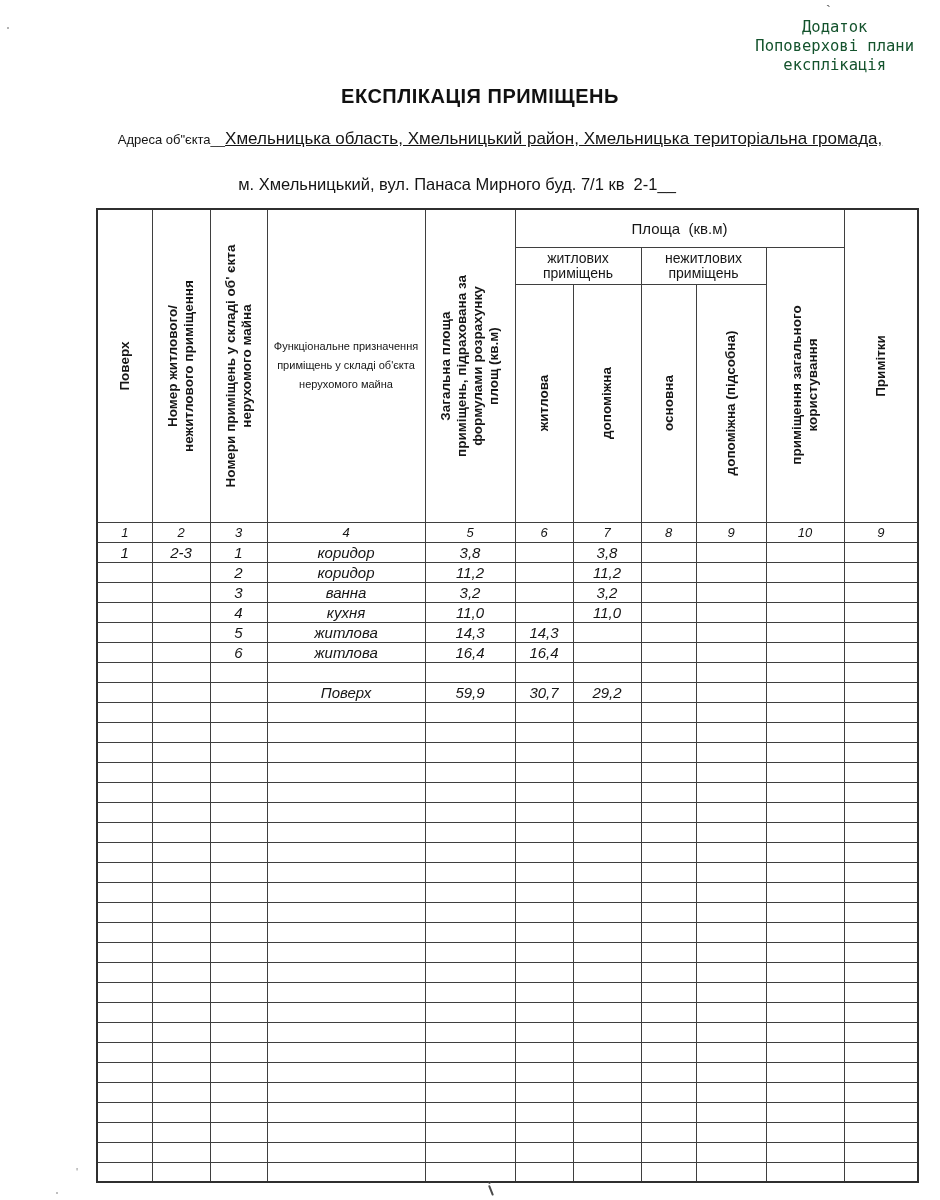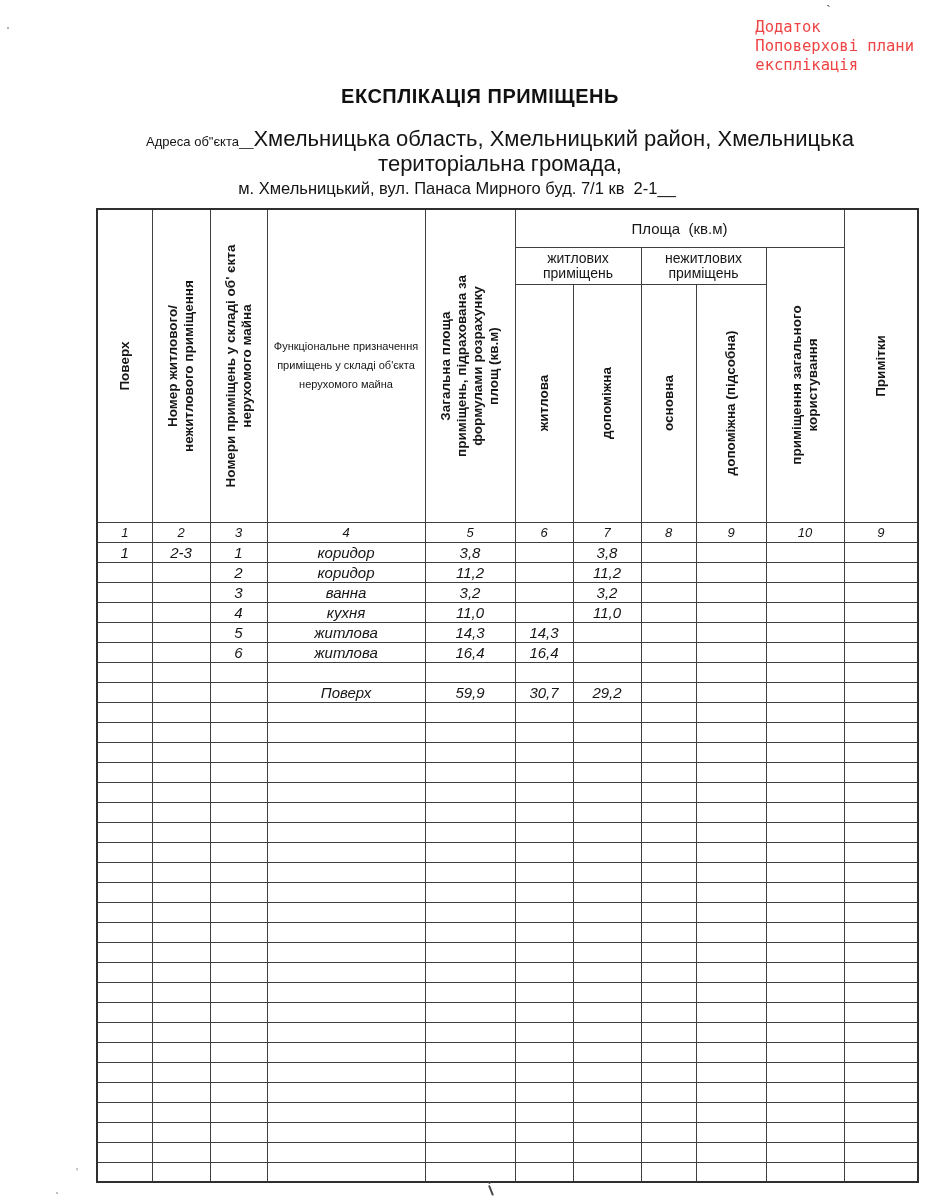--- a/index.html
+++ b/index.html
@@ -9,43 +9,43 @@
     width:940px; height:1200px;
     background:#ffffff;
     font-family:"Liberation Sans", sans-serif;
     color:#1a1a1a;
     overflow:hidden;
   }
 
   
   .corner-note {
     position:absolute; top:18px; right:26px;
-    text-align:left;
+    text-align:center;
     font-family:"DejaVu Sans Mono", monospace;
     font-size:15.5px; line-height:19px;
-    color:#ef4444;
+    color:#14532d;
   }
 
   
   .doc-title {
     position:absolute; top:85px; left:0; width:960px;
     text-align:center;
     font-size:20px; font-weight:bold;
     letter-spacing:0.5px;
     color:#111;
   }
 
   
   .address-block {
     position:absolute; top:128px; left:100px; width:800px;
     text-align:center; line-height:22px; color:#141414;
   }
   .address-label { font-size:13px; }
-  .address-main  { font-size:22px; }
-  .address-line2 { display:block; font-size:16.5px; margin-right:86px; white-space:pre; }
+  .address-main  { font-size:17px;text-decoration:underline; }
+  .address-line2 { display:block; font-size:16.5px; margin-right:86px; white-space:pre;margin-top:22px; }
 
   
   table.explication {
     position:absolute; left:96px; top:208px;
     width:821px;
     border-collapse:collapse; table-layout:fixed;
     border:2px solid #2f2f2f;
   }
   table.explication th, table.explication td {
     border:1px solid #3f3f3f;

